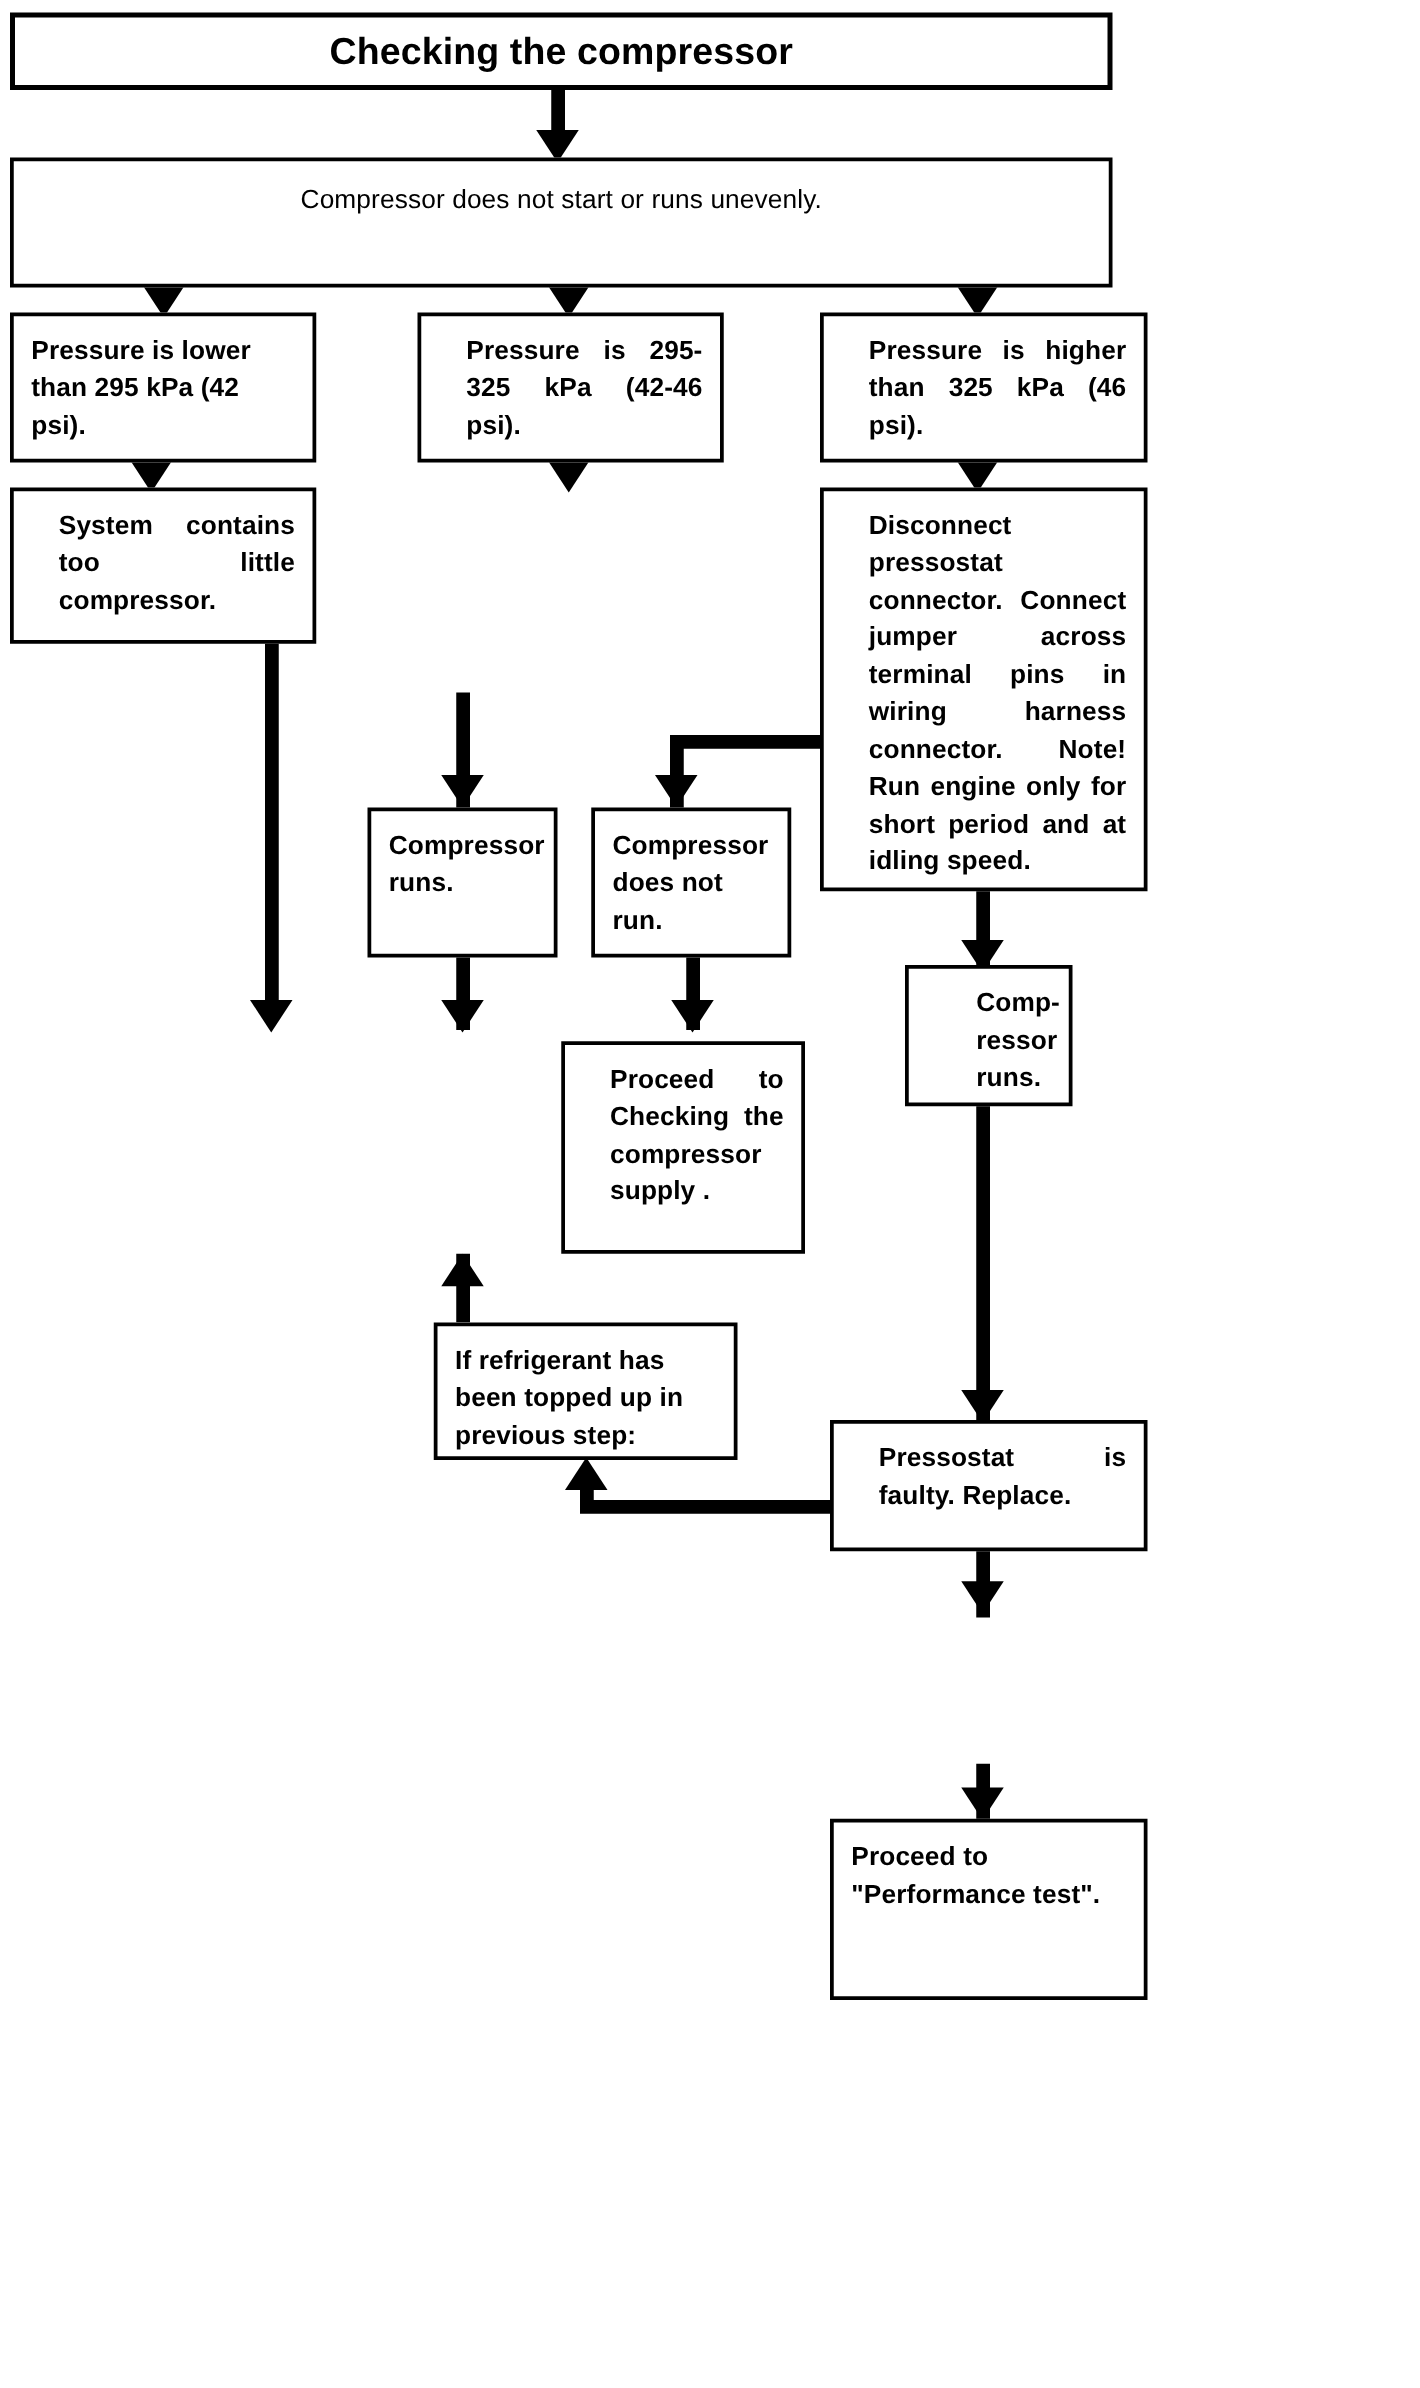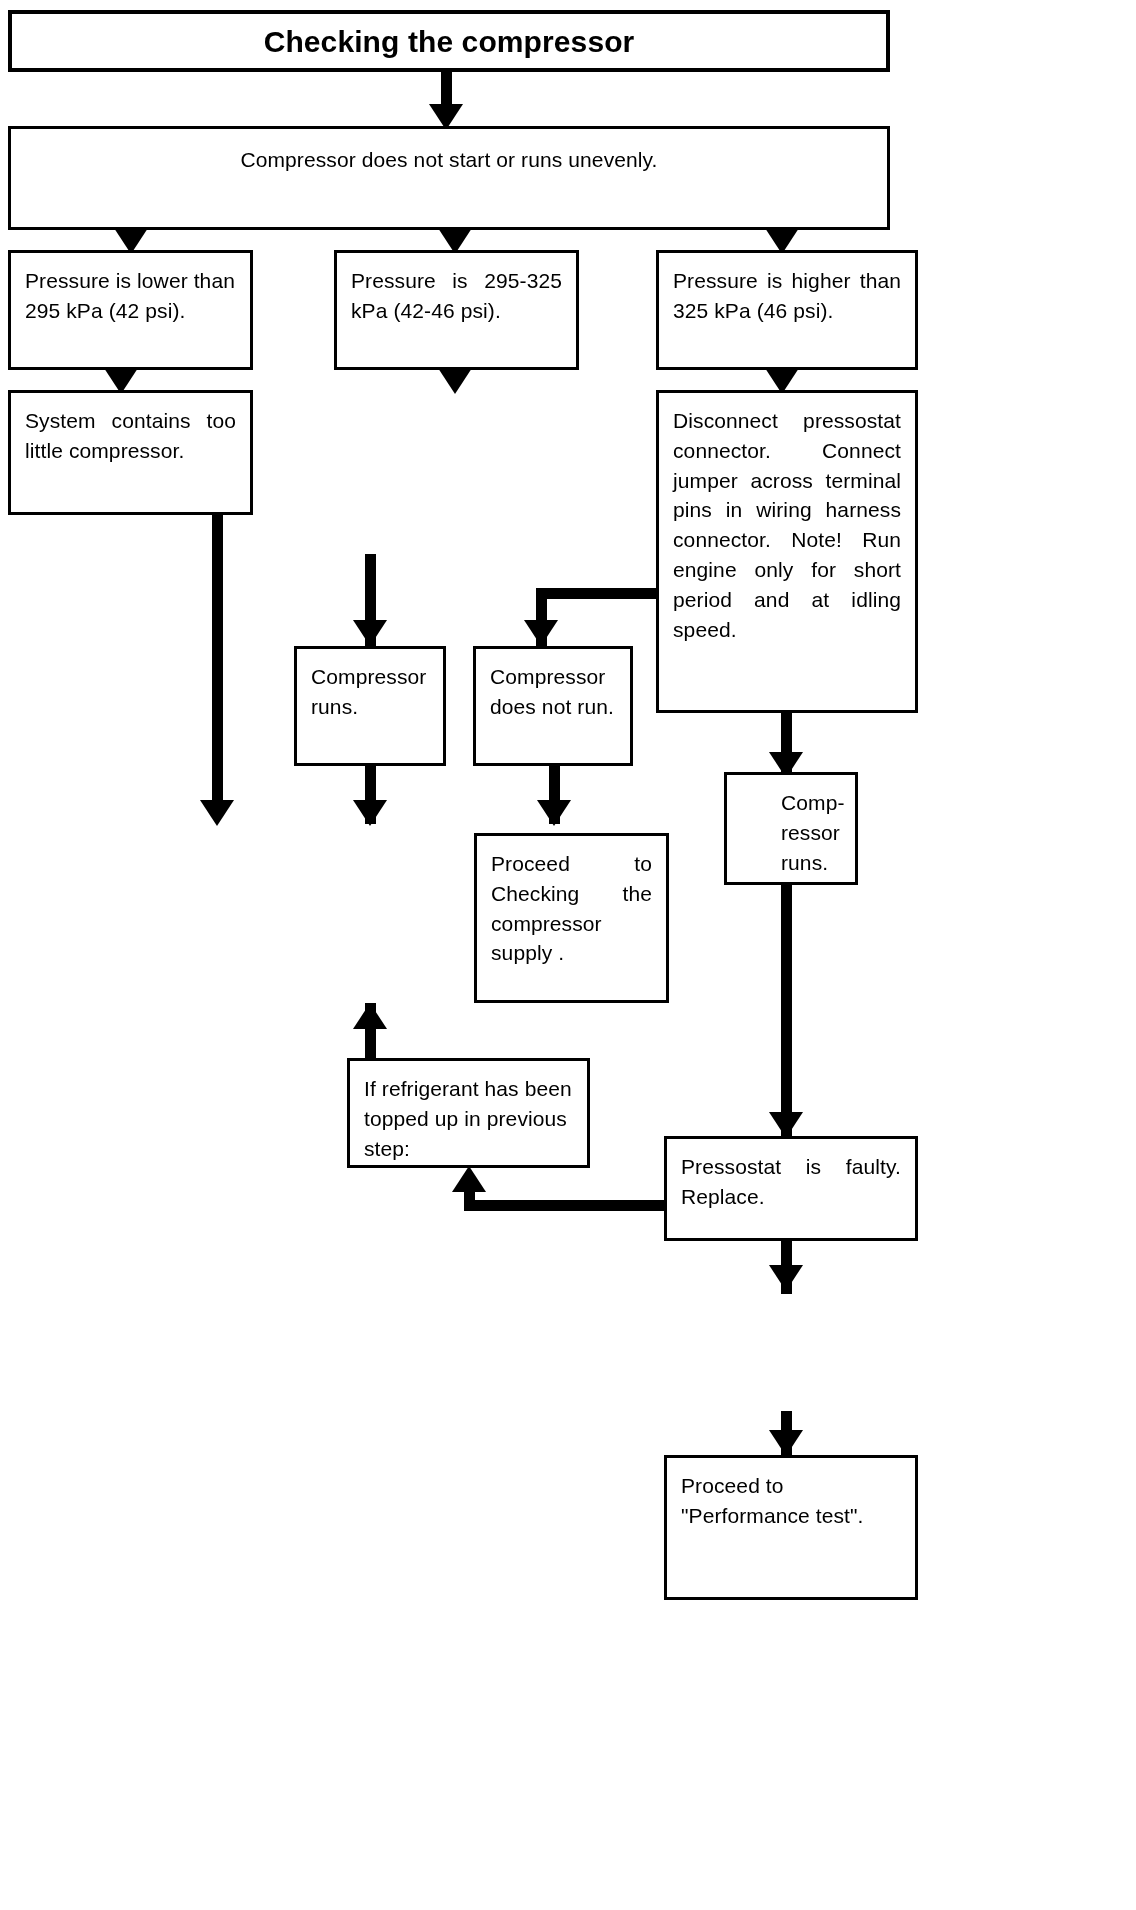--- a/index.html
+++ b/index.html
@@ -28,37 +28,39 @@
   }
   .node .txt {
     display: block;
     font-size: 21px;
     line-height: 1.42;
     letter-spacing: 0.1px;
     white-space: pre-line;
   }
   .node.pad .txt {
     padding: 13px 14px 0 14px;
+    font-weight: bold;
   }
   .title-node {
     border-width: 4px;
   }
   .title-node .txt {
     font-size: 30px;
     font-weight: bold;
     text-align: center;
     padding-top: 10px;
     line-height: 1.2;
   }
   .center .txt {
     text-align: center;
   }
   .justify .txt {
     text-align: justify;
     text-align-last: left;
+    margin-left: 22px;
   }
   
   .edge {
     position: absolute;
     background: #000000;
     z-index: 2;
   }
   .vline { width: 9px; }
   .hline { height: 9px; }
   .arrow-down {
@@ -152,21 +154,21 @@
   <div class="edge vline" style="left:781px; top:711px; width:11px; height:72px;"></div>
   <div class="arrow-down" style="left:769px; top:752px;"></div>
 
   <div class="node pad" style="left:724px; top:772px; width:134px; height:113px;padding-left:40px;">
     <span class="txt">Comp-
 ressor
 runs.</span>
   </div>
 
 
-  <div class="node pad justify" style="left:474px; top:833px; width:195px; height:170px;">
+  <div class="node pad justify" style="left:449px; top:833px; width:195px; height:170px;">
     <span class="txt">Proceed to Checking the compressor supply .</span>
   </div>
 
   <div class="edge vline" style="left:365px; top:1003px; width:11px; height:55px;"></div>
   <div class="arrow-up" style="left:353px; top:1003px;"></div>
 
   <div class="node pad" style="left:347px; top:1058px; width:243px; height:110px;">
     <span class="txt">If refrigerant has been topped up in previous step:</span>
   </div>
 

